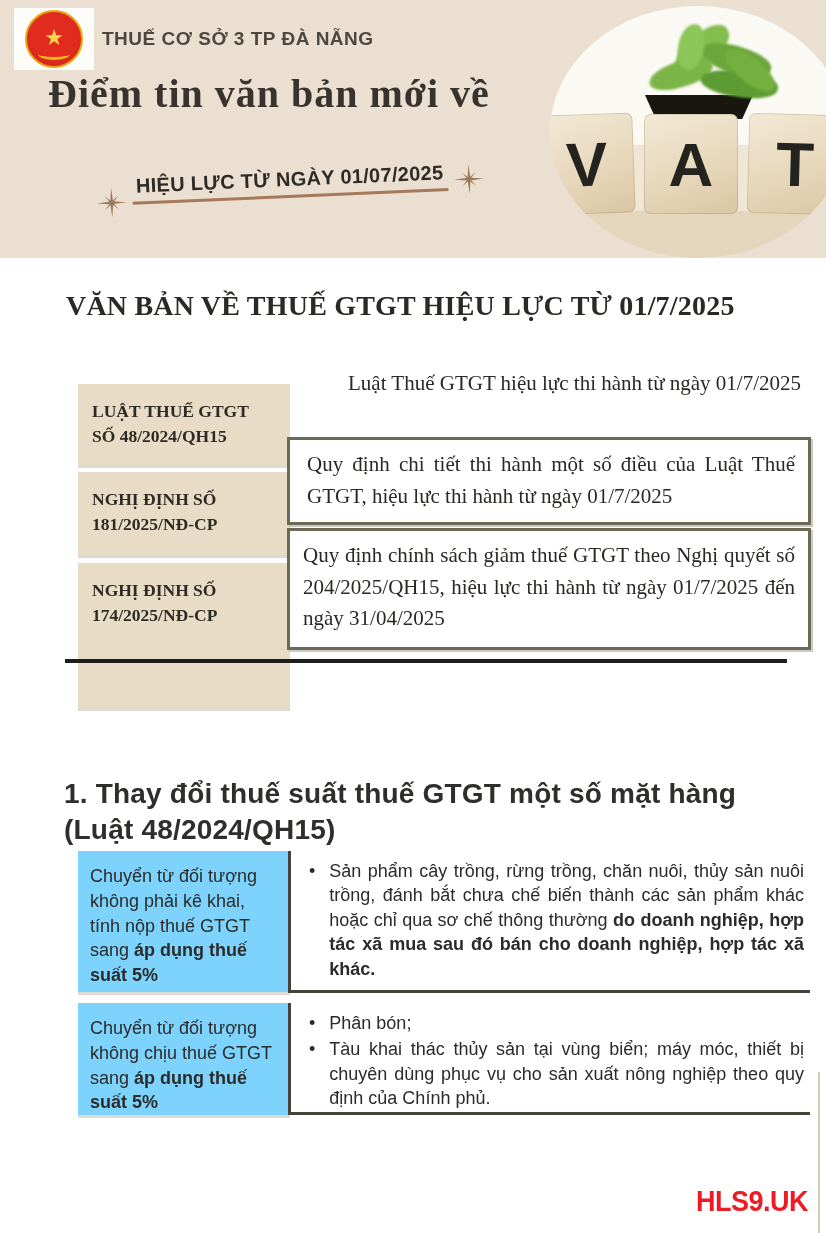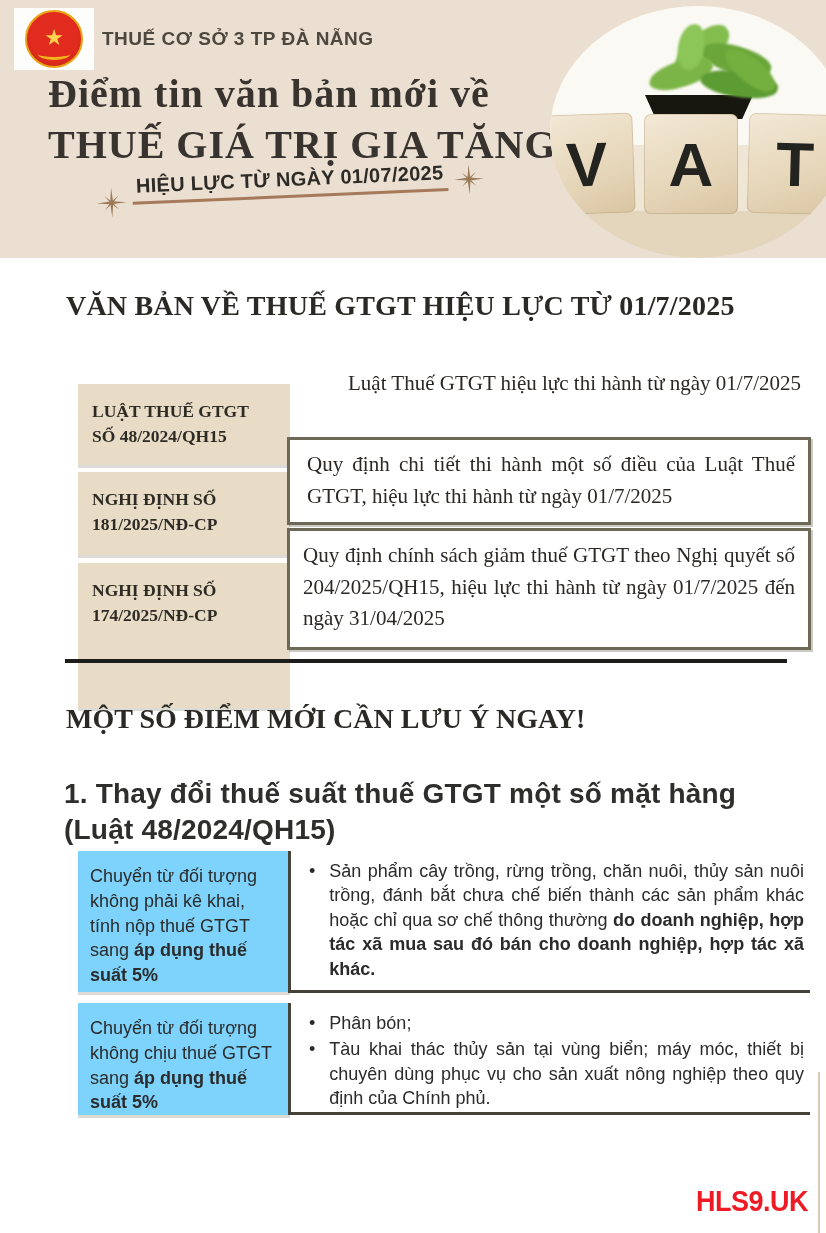--- a/index.html
+++ b/index.html
@@ -103,21 +103,20 @@
 
     <div class="logo">
       <div class="emblem">
         <span class="star">★</span>
       </div>
     </div>
 
     <div class="org-name">THUẾ CƠ SỞ 3 TP ĐÀ NẴNG</div>
 
     <div class="title-1">Điểm tin văn bản mới về</div>
-    <div class="title-2">THUẾ GIÁ TRỊ GIA TĂNG</div>
 
     <div class="effective-wrap">
       <svg class="sparkle left" viewBox="0 0 24 24">
         <path d="M12 0 L13.1 10.9 L24 12 L13.1 13.1 L12 24 L10.9 13.1 L0 12 L10.9 10.9 Z" fill="#9b7a58"></path>
         <path d="M12 4 L12.7 11.3 L20 12 L12.7 12.7 L12 20 L11.3 12.7 L4 12 L11.3 11.3 Z" fill="#9b7a58" transform="rotate(45 12 12)"></path>
       </svg>
       <span class="effective-text">HIỆU LỰC TỪ NGÀY 01/07/2025</span>
       <svg class="sparkle right" viewBox="0 0 24 24">
         <path d="M12 0 L13.1 10.9 L24 12 L13.1 13.1 L12 24 L10.9 13.1 L0 12 L10.9 10.9 Z" fill="#9b7a58"></path>
         <path d="M12 4 L12.7 11.3 L20 12 L12.7 12.7 L12 20 L11.3 12.7 L4 12 L11.3 11.3 Z" fill="#9b7a58" transform="rotate(45 12 12)"></path>
@@ -153,21 +152,20 @@
   <div class="desc desc-r1">Luật Thuế GTGT hiệu lực thi hành từ ngày 01/7/2025</div>
 
   <div class="tan-cell cell-r2">NGHỊ ĐỊNH SỐ 181/2025/NĐ-CP</div>
   <div class="desc desc-box box-r2">Quy định chi tiết thi hành một số điều của Luật Thuế GTGT, hiệu lực thi hành từ ngày 01/7/2025</div>
 
   <div class="tan-cell cell-r3">NGHỊ ĐỊNH SỐ 174/2025/NĐ-CP</div>
   <div class="desc desc-box box-r3">Quy định chính sách giảm thuế GTGT theo Nghị quyết số 204/2025/QH15, hiệu lực thi hành từ ngày 01/7/2025 đến ngày 31/04/2025</div>
 
   <div class="divider"></div>
 
-  <div class="s2-heading">MỘT SỐ ĐIỂM MỚI CẦN LƯU Ý NGAY!</div>
   <div class="s2-subheading">1. Thay đổi thuế suất thuế GTGT một số mặt hàng (Luật 48/2024/QH15)</div>
 
   <div class="block-label label-b1">
     <span>Chuyển từ đối tượng không phải kê khai, tính nộp thuế GTGT sang </span><b>áp dụng thuế suất 5%</b>
   </div>
   <div class="block-content content-b1">
     <ul class="bullet-list">
       <li class="bullet-item">
         <span class="bullet-dot">•</span>
         <span><span>Sản phẩm cây trồng, rừng trồng, chăn nuôi, thủy sản nuôi trồng, đánh bắt chưa chế biến thành các sản phẩm khác hoặc chỉ qua sơ chế thông thường </span><b>do doanh nghiệp, hợp tác xã mua sau đó bán cho doanh nghiệp, hợp tác xã khác.</b></span>

